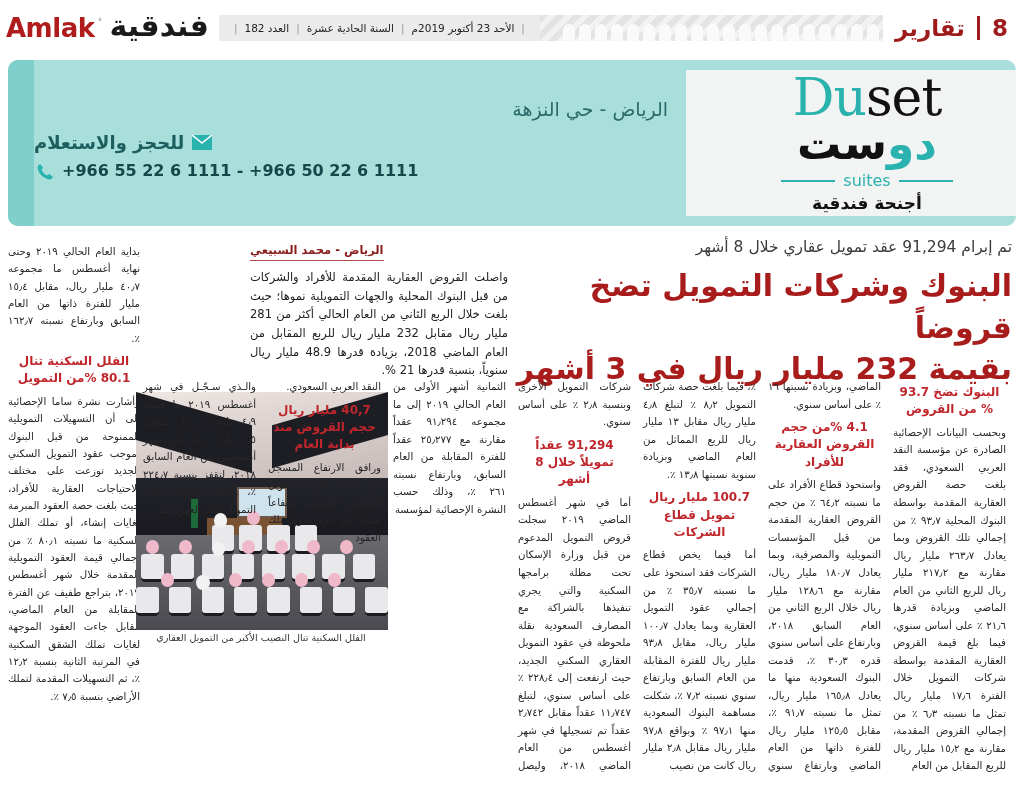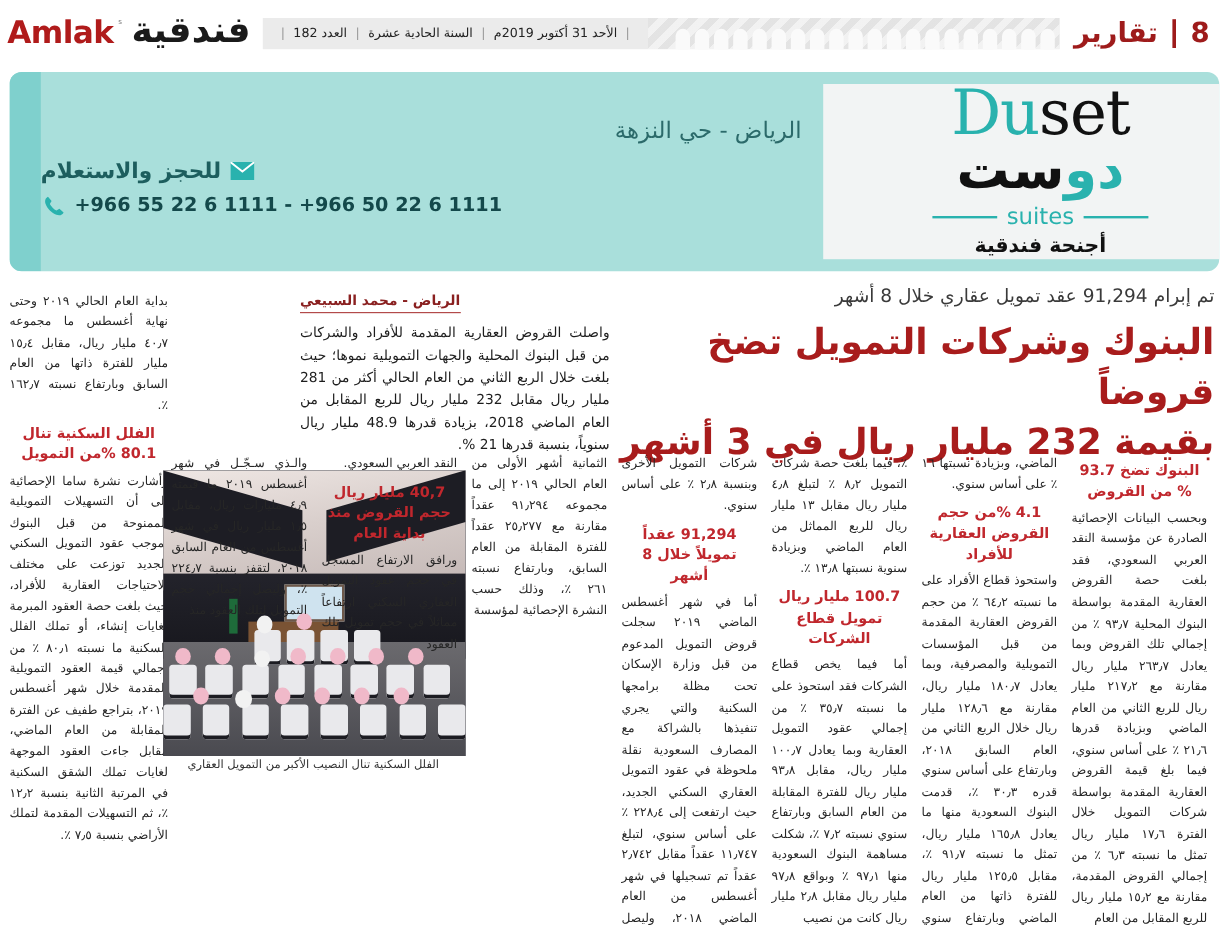--- a/index.html
+++ b/index.html
@@ -90,21 +90,21 @@
   }
   .brand-en { font-size: 52px; line-height: .95; letter-spacing: -1px; }
   .brand-en .t1 { color: #29b2ae; font-weight: 400; font-family: "DejaVu Serif", serif; }
   .brand-en .t2 { color: #111; font-weight: 400; font-family: "DejaVu Serif", serif; }
   .brand-ar { font-size: 44px; color: #111; font-weight: bold; margin-top: -4px; letter-spacing: -2px; }
   .brand-ar .teal { color: #29b2ae; }
   .brand-sub {
     display: flex; align-items: center; gap: 8px; margin-top: 2px;
   }
   .brand-sub .rule { width: 54px; height: 2px; background: #29b2ae; }
-  .brand-sub .word { color: #29b2ae; font-size: 19px; font-family: "DejaVu Sans", sans-serif; }
+  .brand-sub .word { color: #29b2ae; font-size: 16px; font-family: "DejaVu Sans", sans-serif; }
   .brand-tag { font-size: 17px; color: #111; font-weight: bold; margin-top: 3px; }
   .ad-edge { width: 26px; background: #7fd0cd; }
 
   
   .headline-zone {
     position: absolute; top: 236px; right: 12px; width: 500px; text-align: right;
   }
   .kicker { font-size: 15.5px; color: #3a3a3a; margin-bottom: 7px; line-height: 1.45; }
   .headline {
     font-size: 30px; font-weight: bold; color: #a81c1c; line-height: 1.38;
@@ -187,21 +187,21 @@
       <span class="logo-sup">s</span>
       <span class="logo-en">Amlak</span>
     </div>
 
     <div class="info-strip">
       <span class="sep">|</span>
       <span>العدد 182</span>
       <span class="sep">|</span>
       <span>السنة الحادية عشرة</span>
       <span class="sep">|</span>
-      <span>الأحد 31 أكتوبر 2019م</span>
+      <span>الأحد 23 أكتوبر 2019م</span>
       <span class="sep">|</span>
     </div>
 
     <div class="pattern-strip">
       <div class="zig"></div>
       <div class="arches">
         <i></i>
           <i></i>
           <i></i>
           <i></i>

